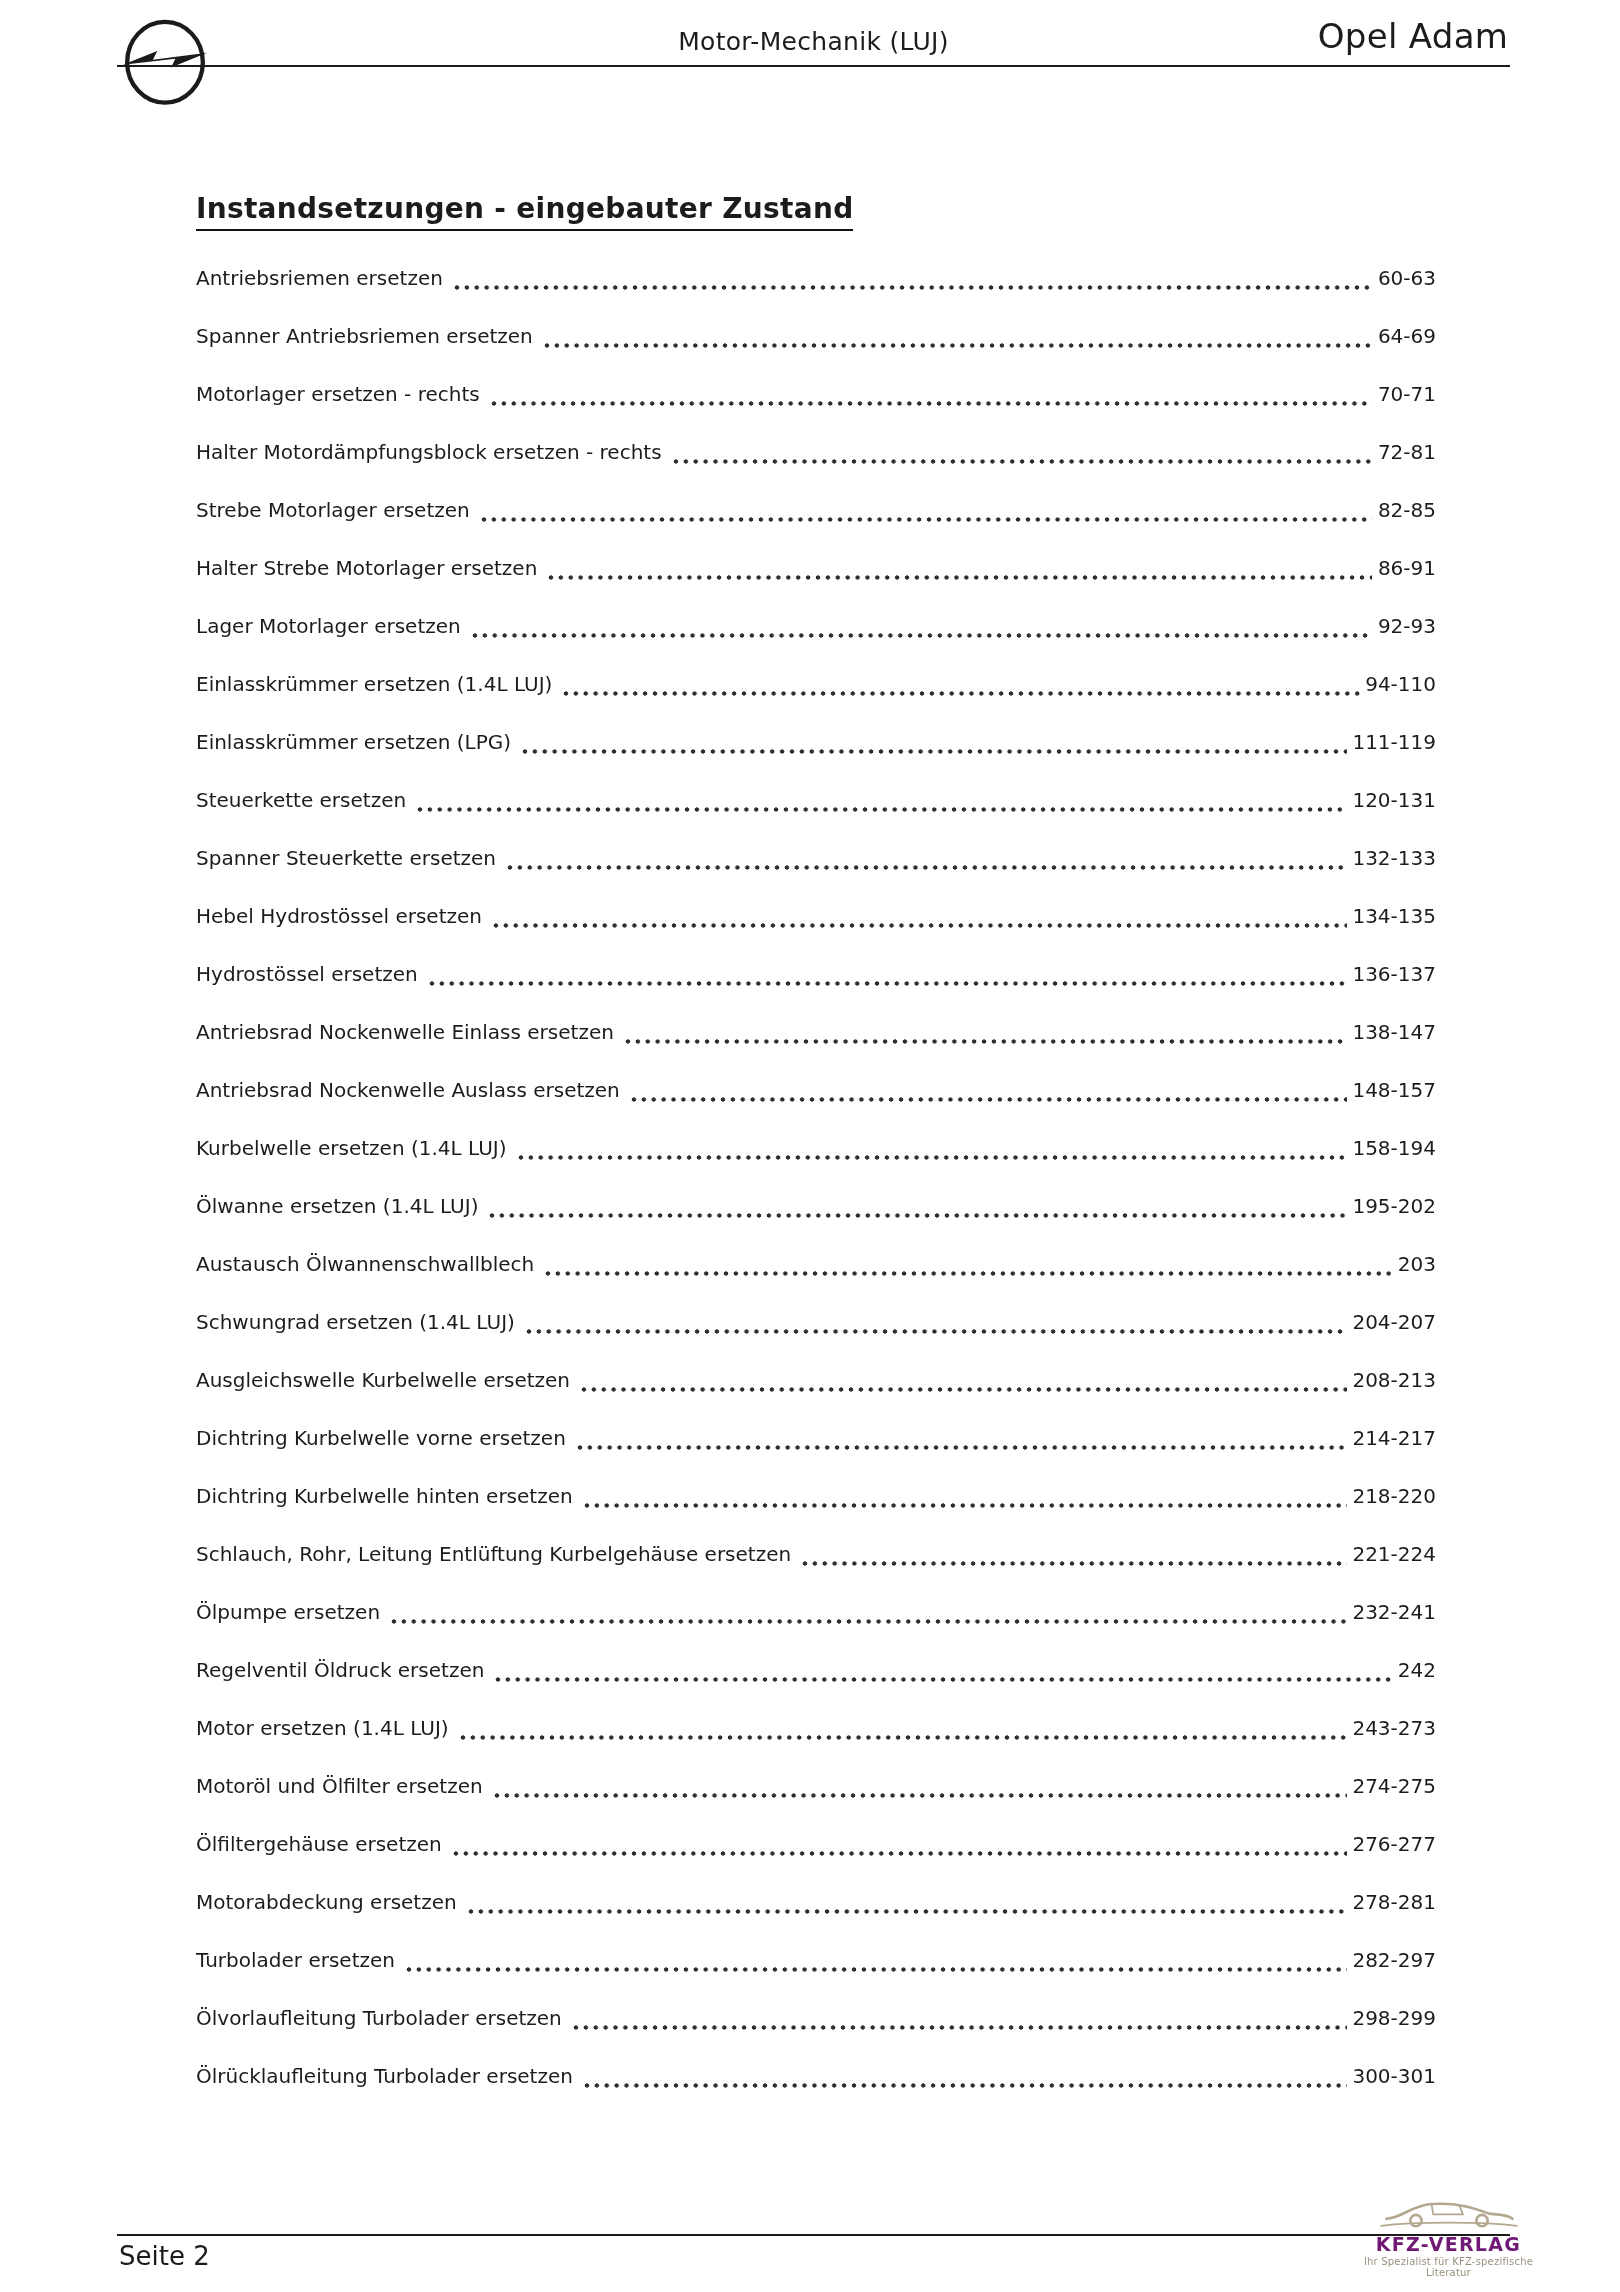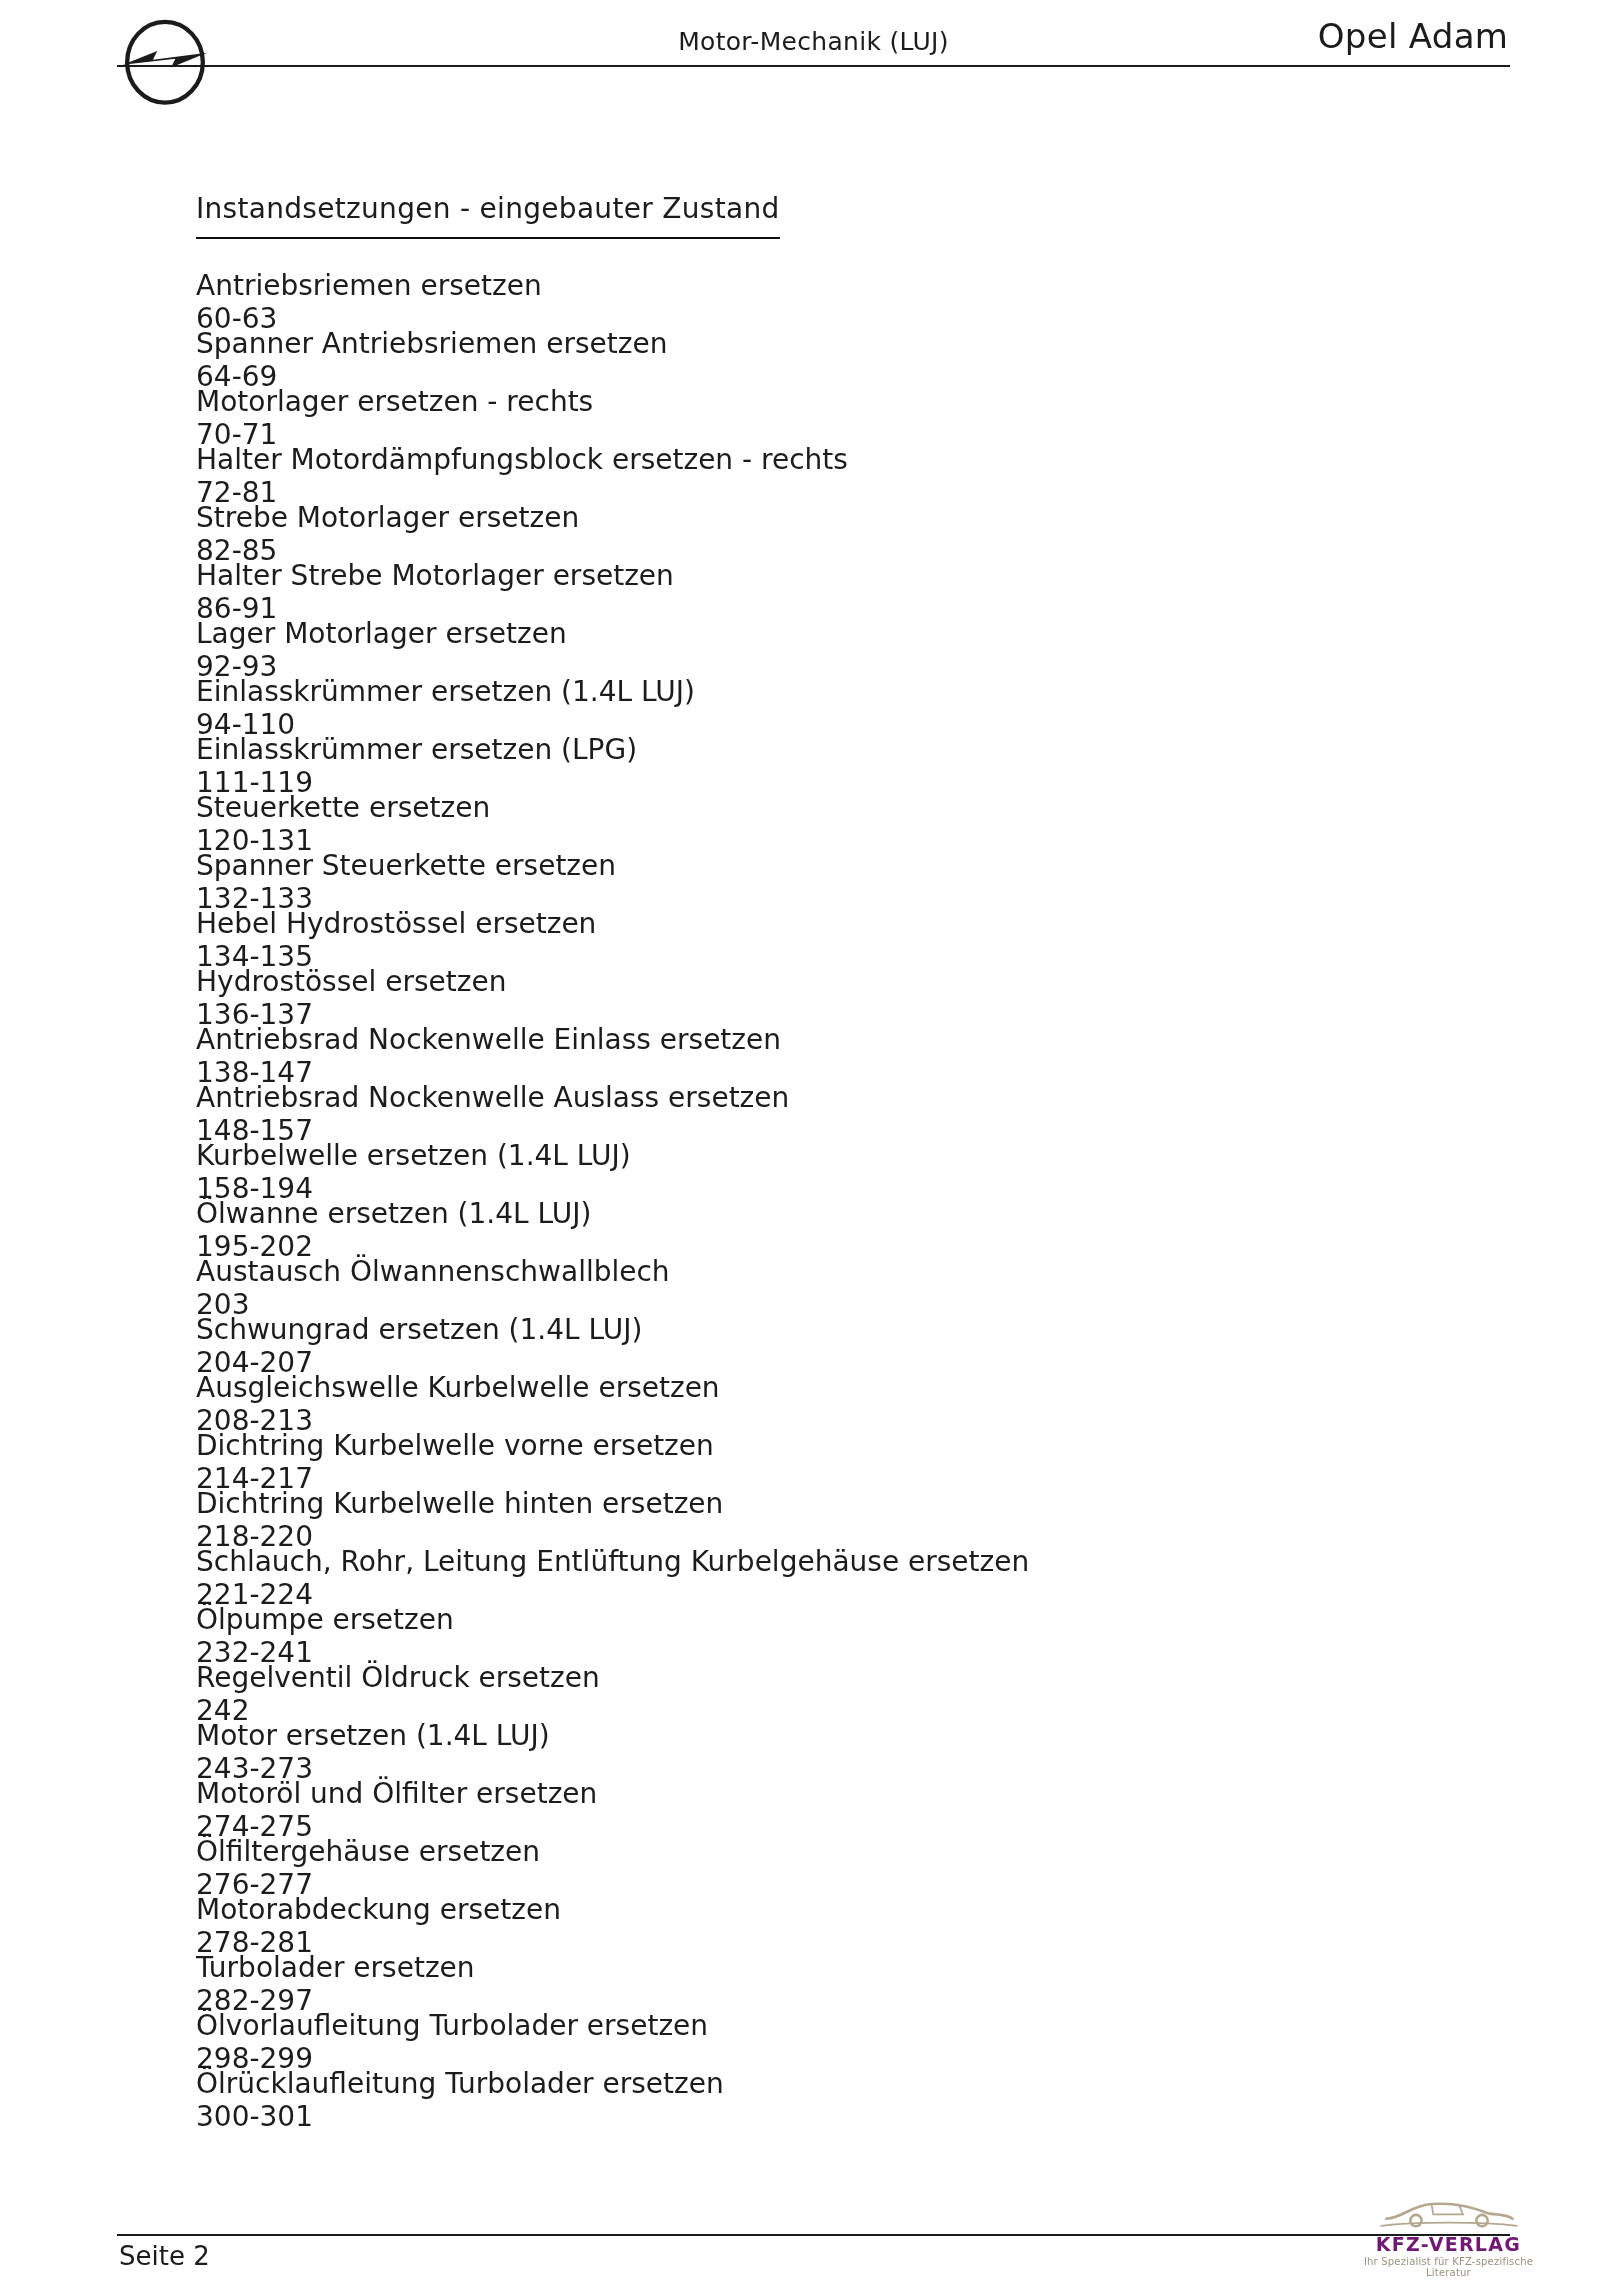--- a/index.html
+++ b/index.html
@@ -54,36 +54,35 @@
   
   .content {
     position: absolute;
     left: 196px;
     right: 184px;
     top: 192px;
   }
   .section-title {
     display: inline-block;
     font-size: 28px;
-    font-weight: normal;
+    font-weight: bold;
     border-bottom: 2.7px solid #111;
-    padding-bottom: 12px;
+    padding-bottom: 4px;
     letter-spacing: 0.3px;
   }
   .toc {
     margin-top: 30px;
   }
   .toc-row {
     display: flex;
-    align-items: flex-start;
+    align-items: flex-end;
     height: 29px;
     margin-bottom: 29px;
-    font-size: 28px;
+    font-size: 20px;
     white-space: nowrap;
-    flex-direction: column;
   }
   .toc-label { flex: 0 0 auto; }
   .toc-dots {
     flex: 1 1 auto;
     height: 5.4px;
     margin: 0 5.4px 0 9px;
     background-image: radial-gradient(circle, #2e2e2e 2px, transparent 2.6px);
     background-size: 9.9px 5.4px;
     background-repeat: repeat-x;
     background-position: left bottom;

